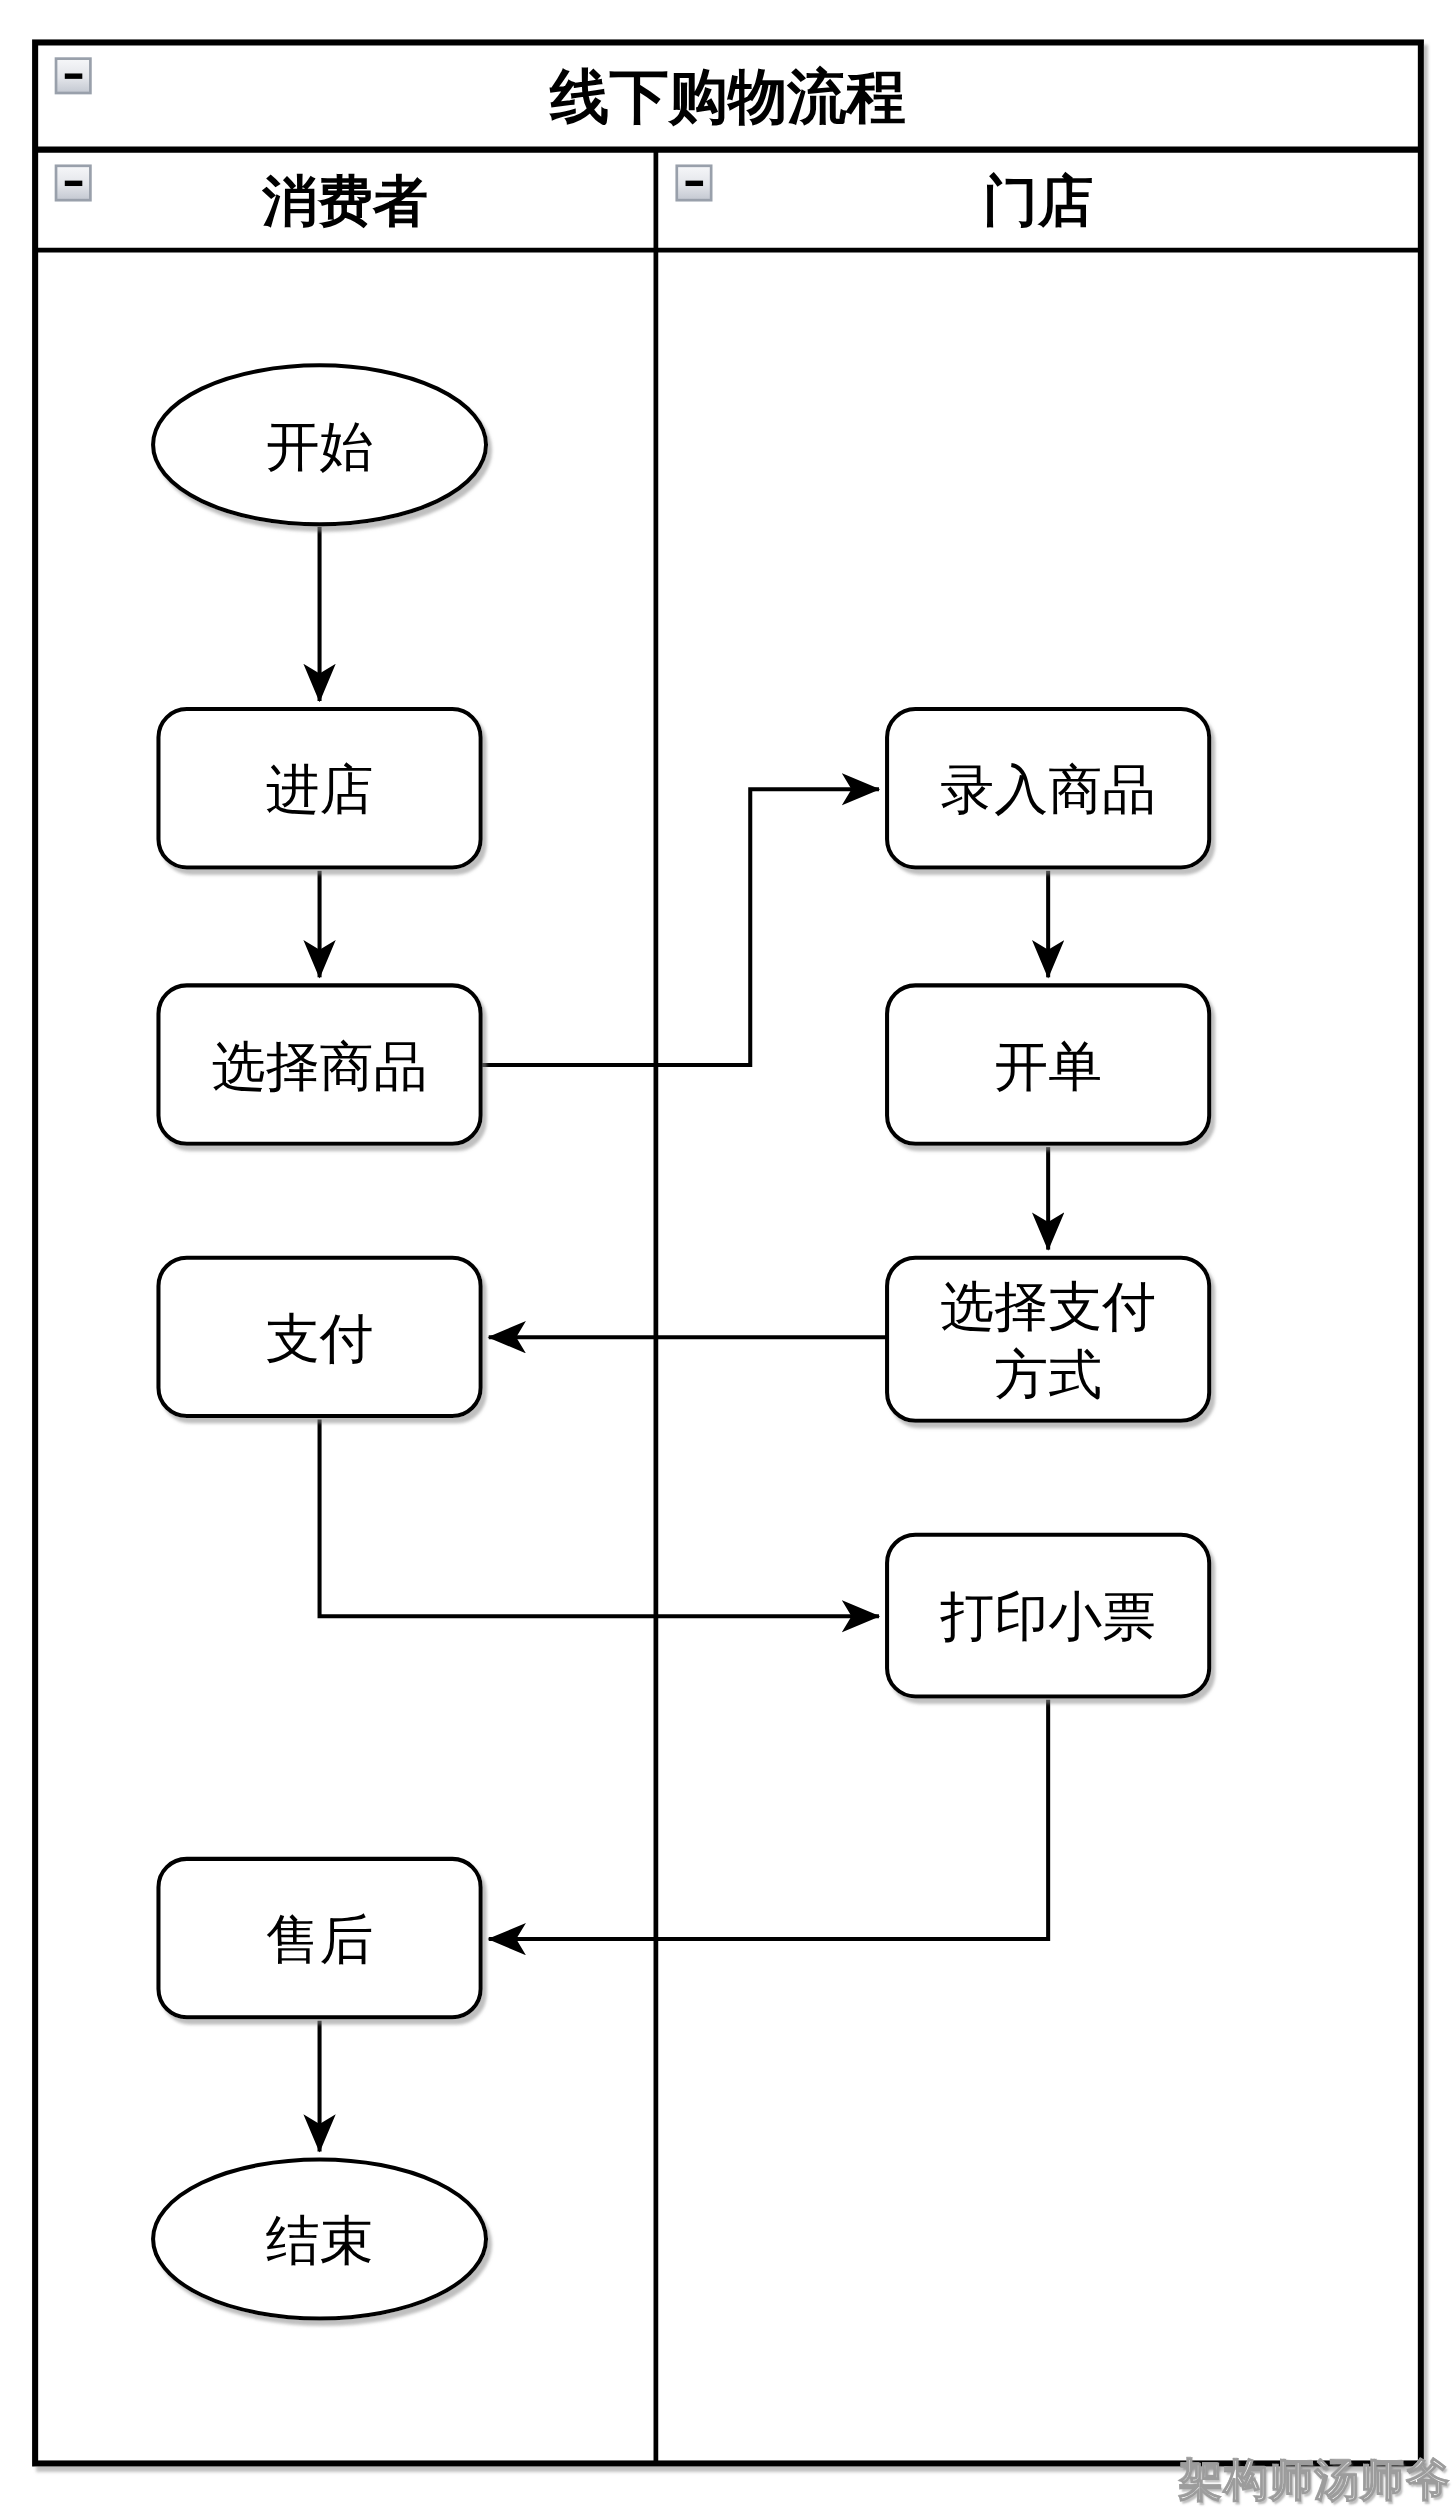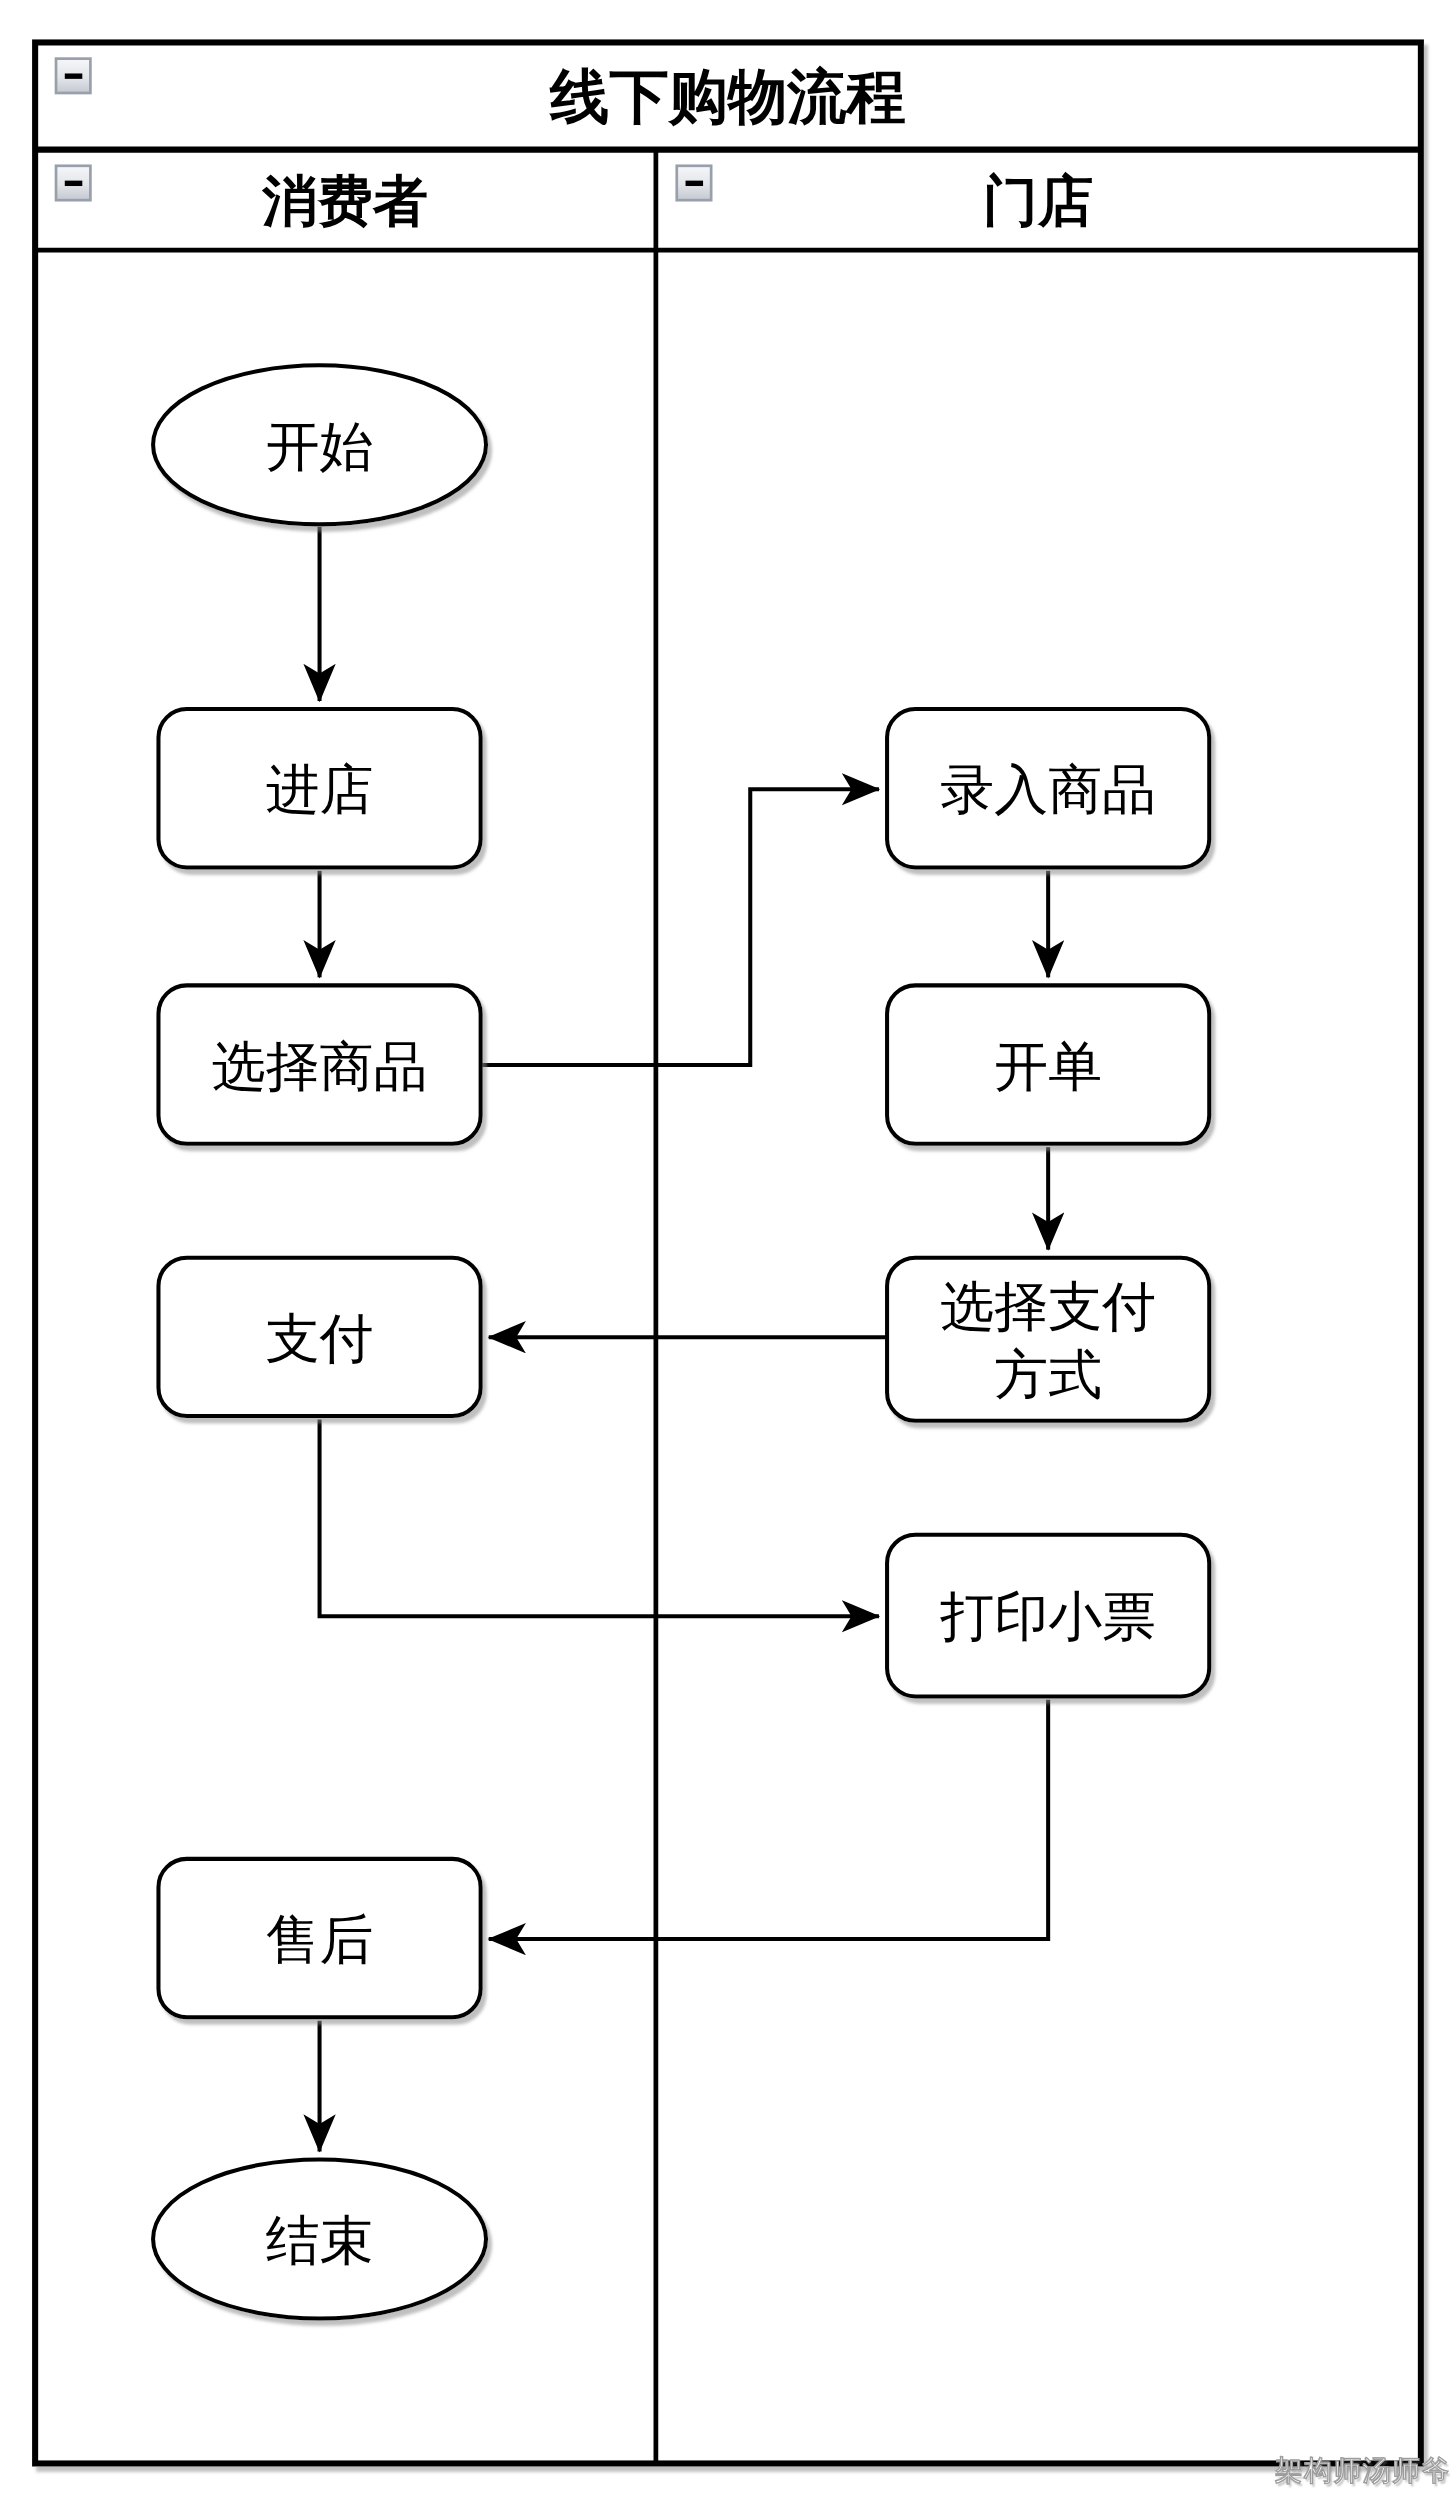--- a/index.html
+++ b/index.html
@@ -12,21 +12,21 @@
   .title-label { font-size: 88px; font-weight: bold; }
   .lane-label  { font-size: 82px; font-weight: bold; }
   .node-label  { font-size: 80px; font-weight: 400; }
   .node-shape  { fill: #ffffff; stroke: #000000; stroke-width: 6; }
   .edge        { fill: none; stroke: #000000; stroke-width: 6; }
   .frame-line  { stroke: #000000; }
   .btn-face    { fill: url(#btnGrad); stroke: #99a0ab; stroke-width: 4; }
   .btn-minus   { fill: #000000; }
   .watermark {
     position: absolute; right: 5.4px; top: 2454px; white-space: nowrap;
-    font-size: 28px; font-weight: normal; letter-spacing: 1.3px; line-height: 1.2;
+    font-size: 44px; font-weight: bold; letter-spacing: 1.3px; line-height: 1.2;
     color: #ffffff; -webkit-text-stroke: 1.3px #9c9c9c;
     text-shadow: 2px 2.7px 2px rgba(110,110,110,0.45), -0.7px -0.7px 0 #b5b5b5;
   }
 </style>
 </head>
 <body>
 
 <svg width="1456" height="2512" viewBox="0 0 2160 3727">
   <defs>
     <linearGradient id="btnGrad" x1="0" y1="0" x2="0" y2="1">

